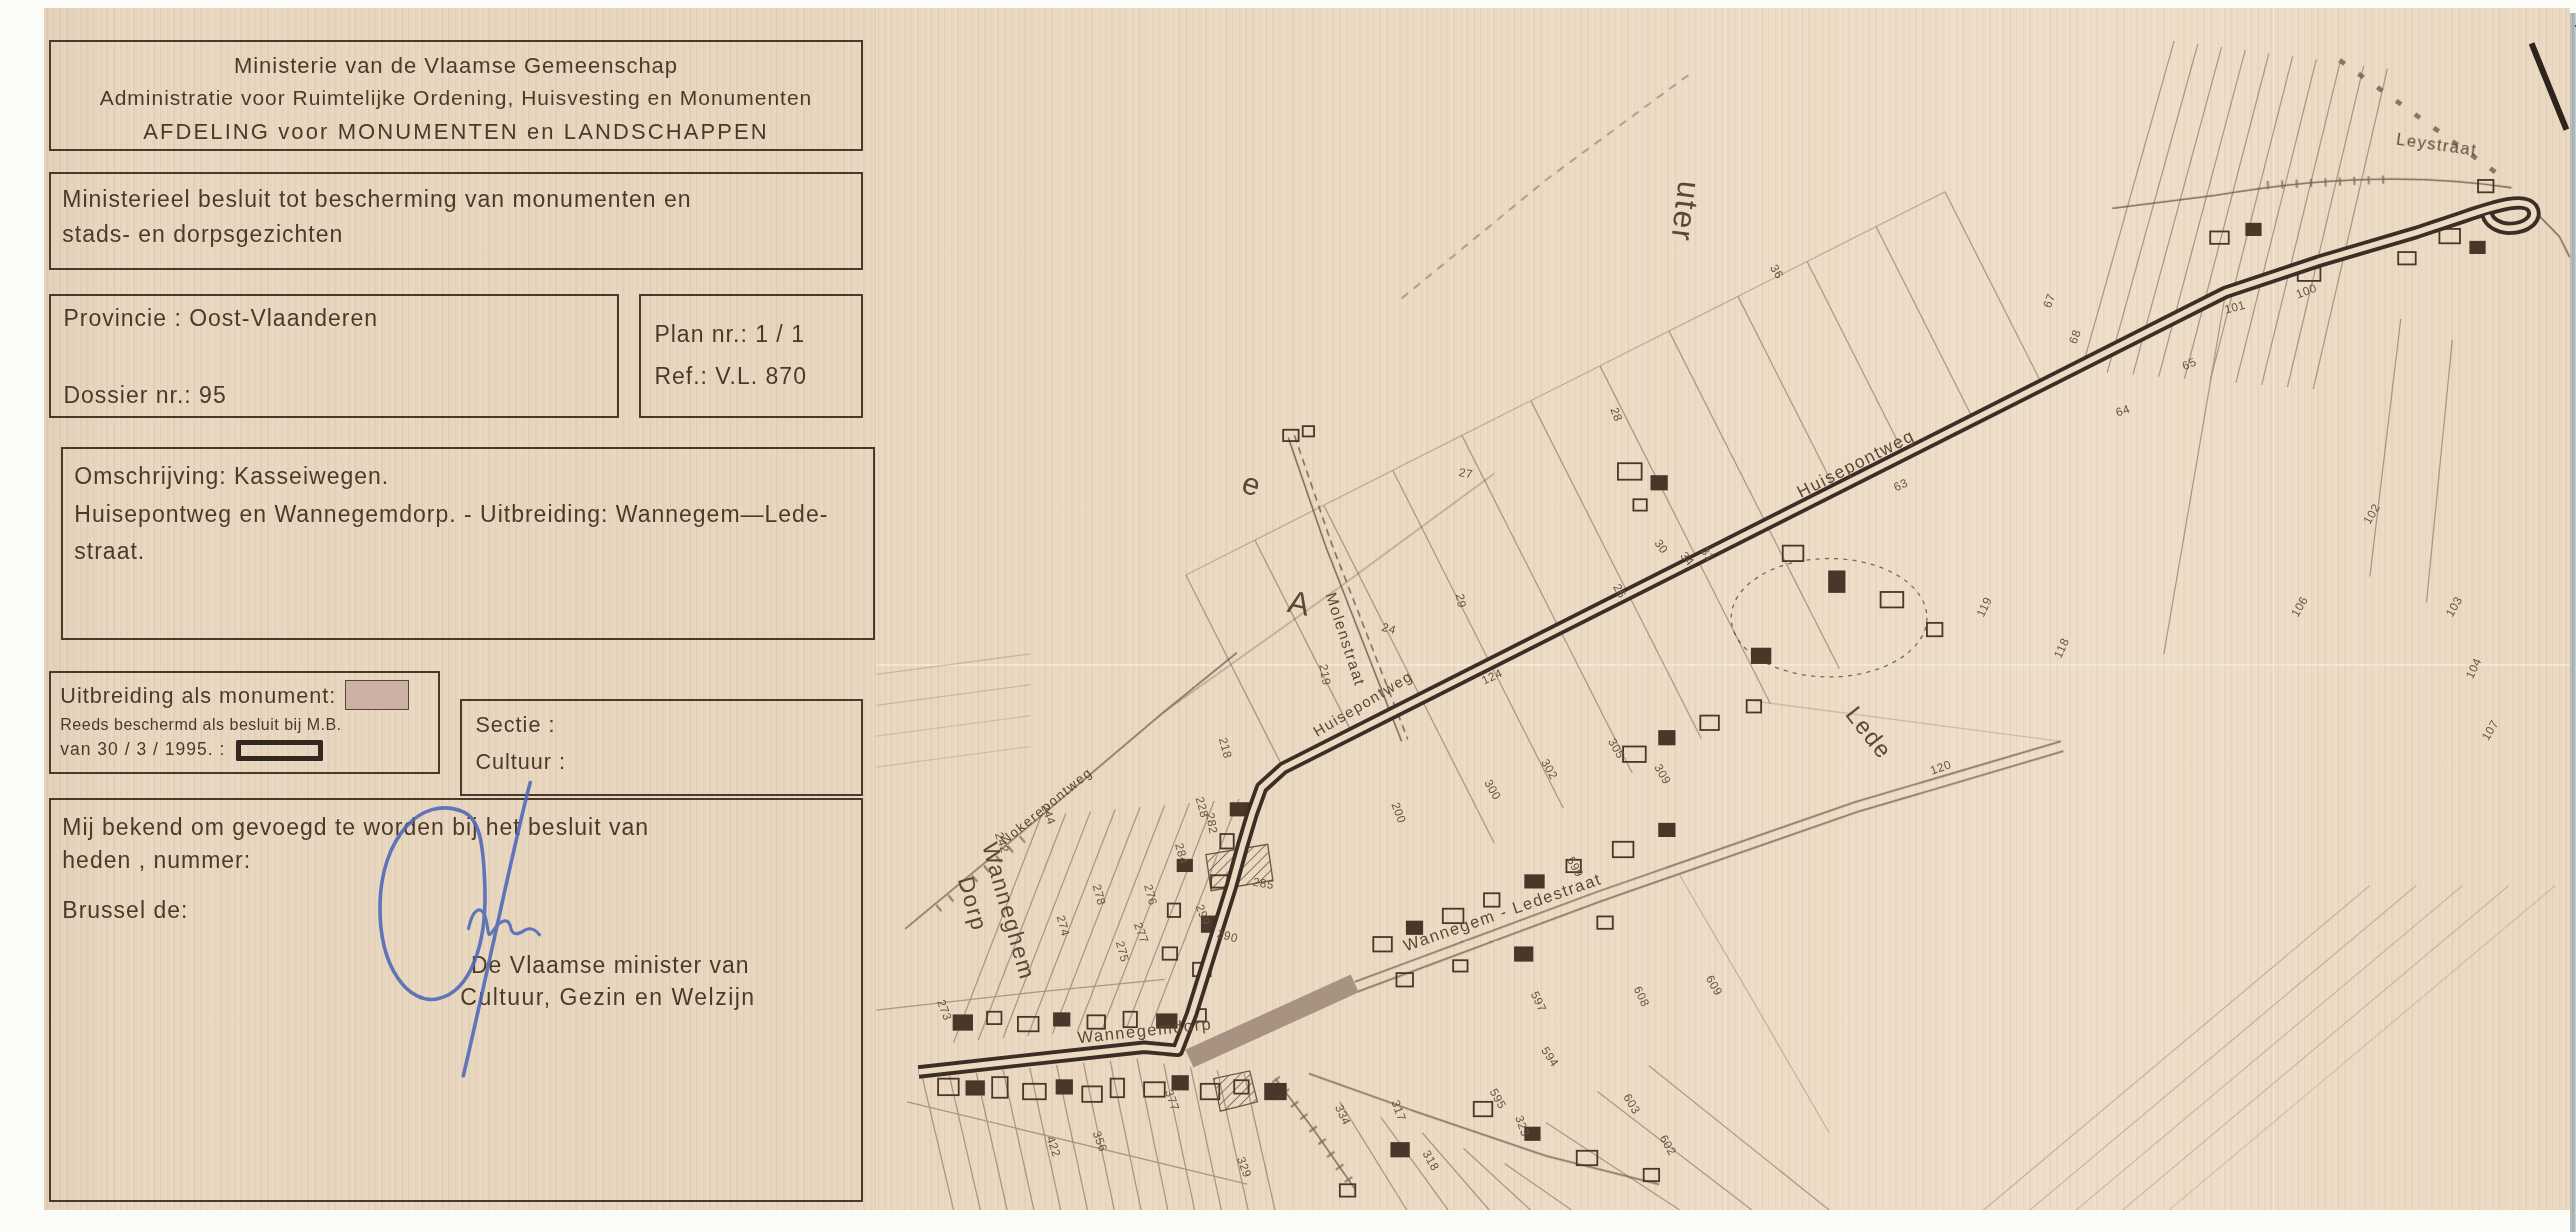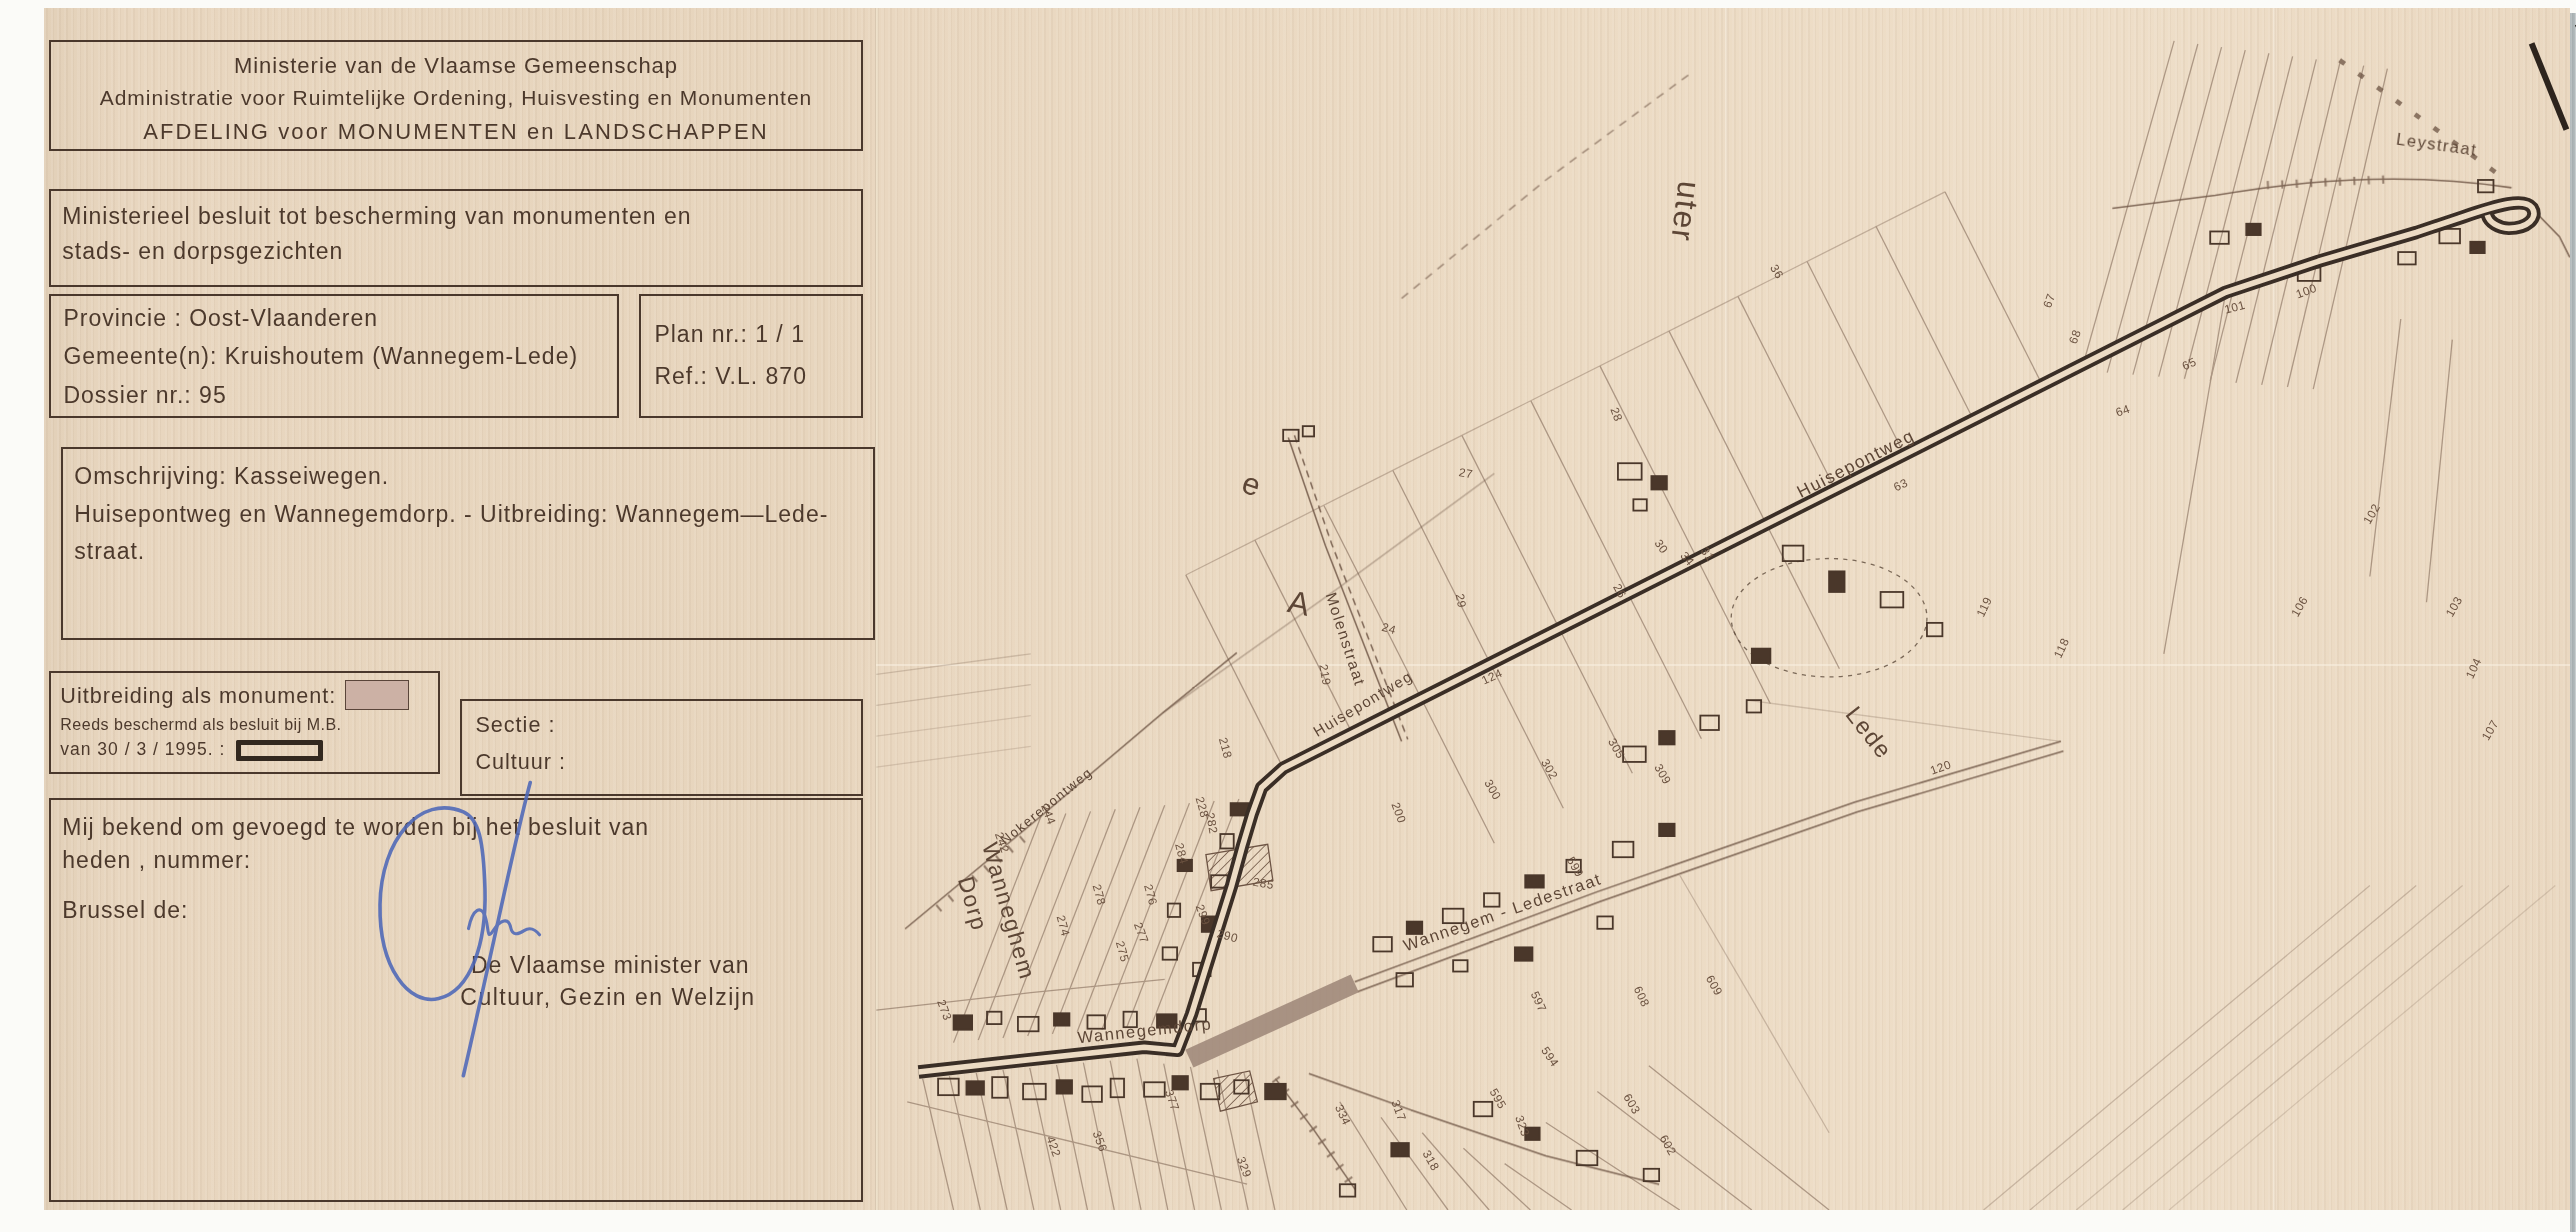--- a/index.html
+++ b/index.html
@@ -51,28 +51,27 @@
   <div class="crease-h" style="top:664px"></div>
   <div class="corner-slash"></div>
   <div class="corner-slash2"></div>
 
   <div class="box" style="left:49px;top:40px;width:810px;height:107px;font-size:22px;">
     <div class="bx-line center" style="top:11.3px">Ministerie van de Vlaamse Gemeenschap</div>
     <div class="bx-line center" style="top:44px;font-size:21px">Administratie voor Ruimtelijke Ordening, Huisvesting en Monumenten</div>
     <div class="bx-line center" style="top:77px;letter-spacing:2.1px">AFDELING voor MONUMENTEN en LANDSCHAPPEN</div>
   </div>
 
-  <div class="box" style="left:49px;top:172px;width:810px;height:94px;font-size:23px;margin-top:17px;">
+  <div class="box" style="left:49px;top:172px;width:810px;height:94px;font-size:23px;">
     <div class="bx-line" style="left:11.3px;top:12.4px">Ministerieel besluit tot bescherming van monumenten en</div>
     <div class="bx-line" style="left:11.3px;top:47px">stads- en dorpsgezichten</div>
   </div>
 
   <div class="box" style="left:49px;top:294px;width:566px;height:120px;font-size:23px;text-align:center;">
     <div class="bx-line" style="left:12.4px;top:9.3px">Provincie : Oost-Vlaanderen</div>
-    <div class="bx-line" style="left:12.4px;top:47px">Gemeente(n): Kruishoutem (Wannegem-Lede)</div>
     <div class="bx-line" style="left:12.4px;top:86px">Dossier nr.: 95</div>
   </div>
 
   <div class="box" style="left:639px;top:294px;width:220px;height:120px;font-size:23px;">
     <div class="bx-line" style="left:13.4px;top:25px">Plan nr.: 1 / 1</div>
     <div class="bx-line" style="left:13.4px;top:67px">Ref.: V.L. 870</div>
   </div>
 
   <div class="box" style="left:49px;top:447px;width:810px;height:189px;font-size:23px;margin-left:12px;">
     <div class="bx-line" style="left:11.3px;top:14.4px">Omschrijving: Kasseiwegen.</div>

